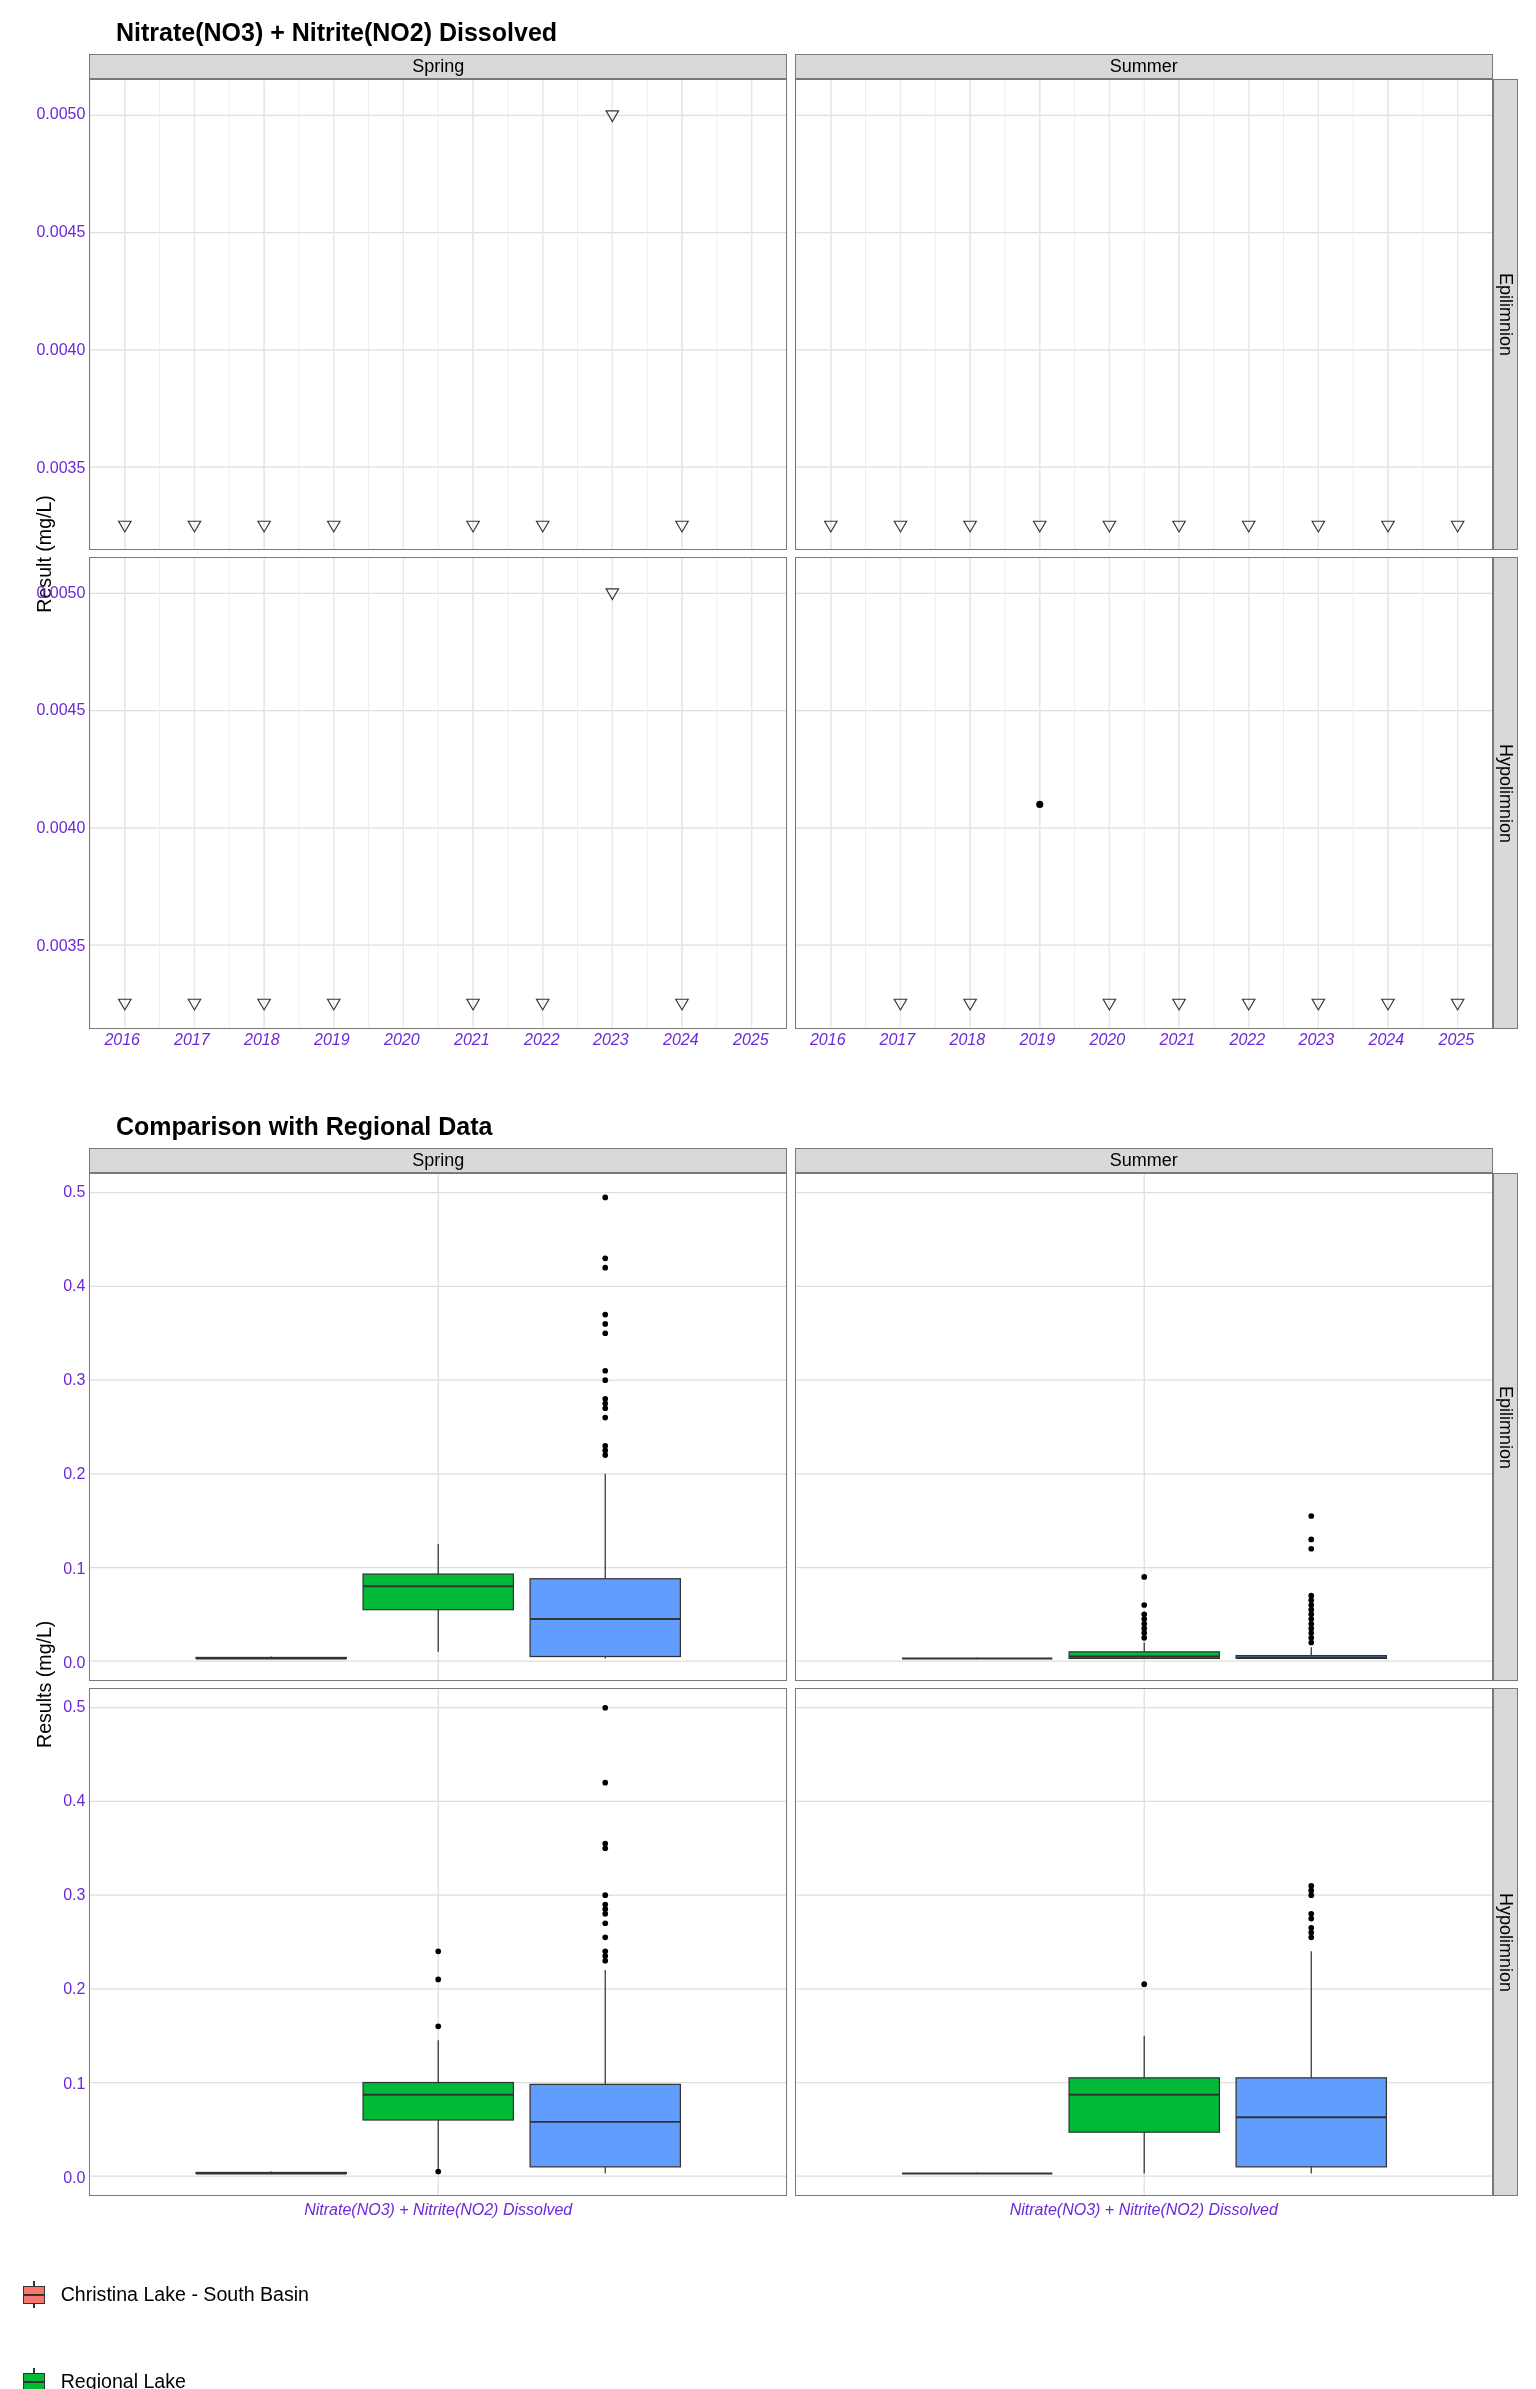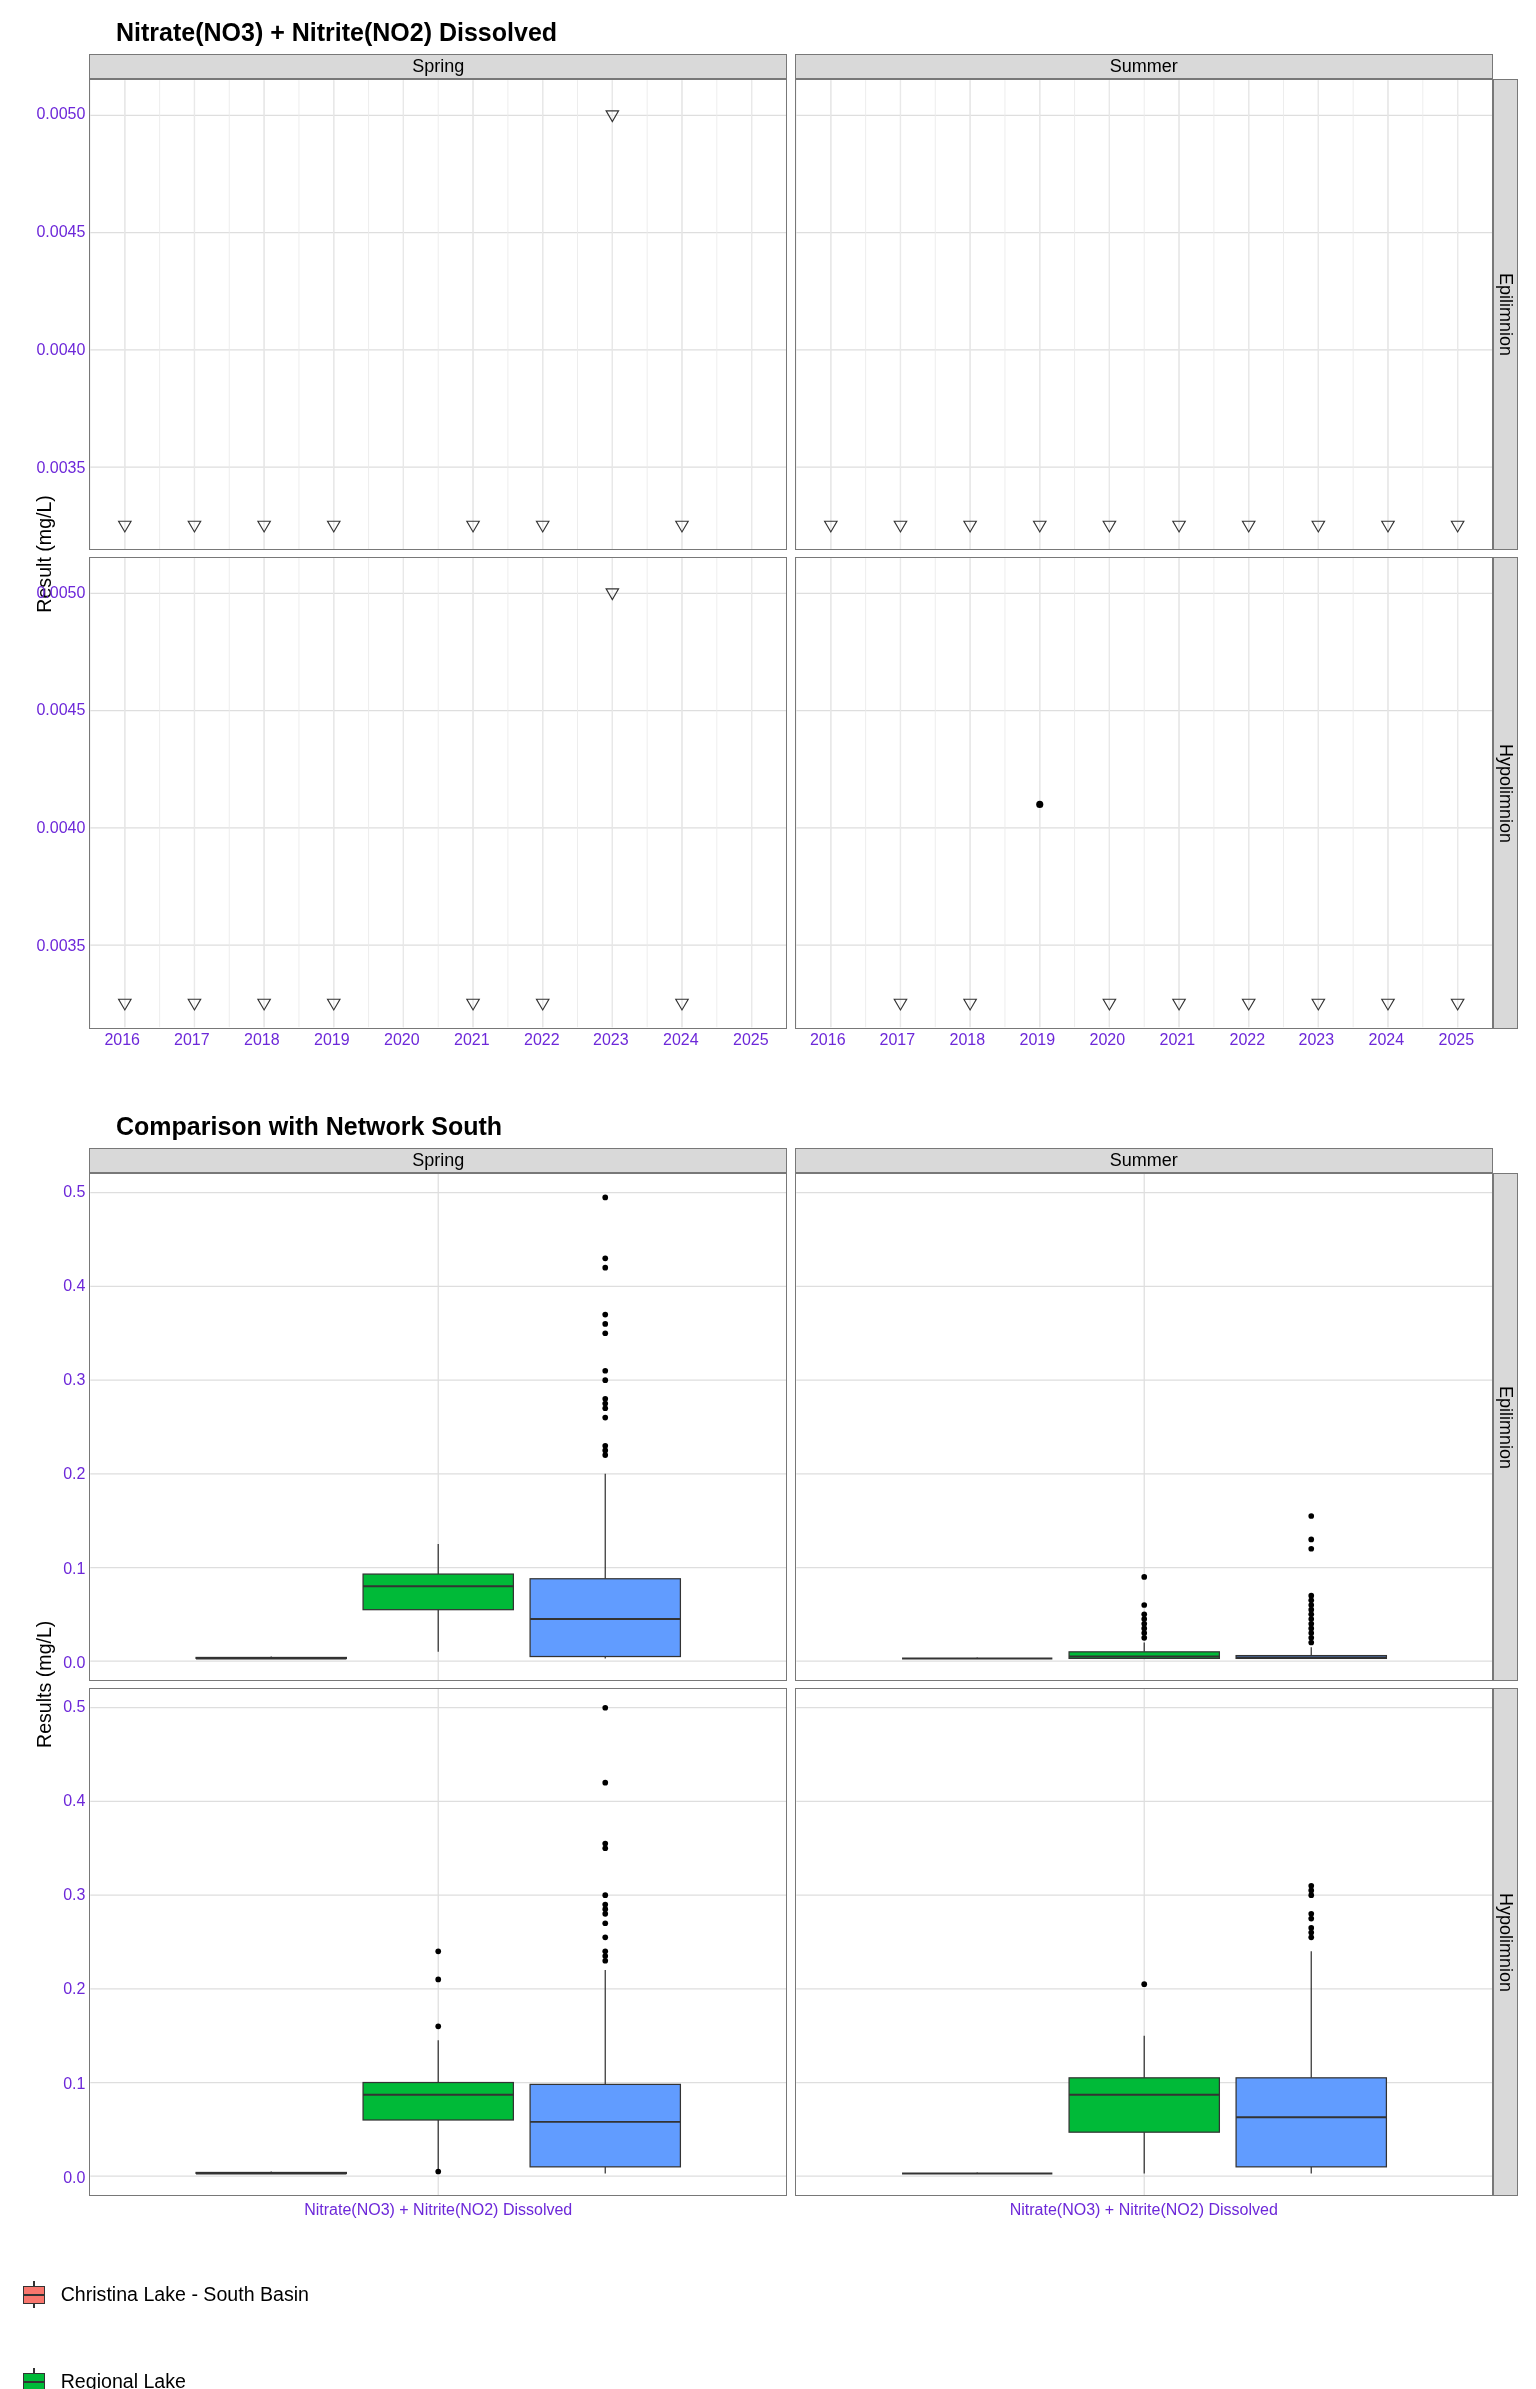--- a/index.html
+++ b/index.html
@@ -80,20 +80,21 @@
   .gridline { stroke: #ebebeb; stroke-width: 1; }
   .gridline-major { stroke: #dedede; stroke-width: 1.4; }
   .axis-text {
     position: absolute;
     font-size: 16px;
     color: #6d28d9;
   }
   .xaxis-row {
     position: relative;
     grid-row: 5;
+    font-style: italic;
   }
   .yaxis-labels {
     position: relative;
     grid-column: 2;
   }
   .legend {
     display: flex;
     justify-content: center;
     gap: 62px;
     margin-top: 50px;
@@ -368,21 +369,21 @@
           <div class="axis-text" style="left: 504px; top: 1.8px;">2023</div>
           <div class="axis-text" style="left: 574px; top: 1.8px;">2024</div>
           <div class="axis-text" style="left: 644px; top: 1.8px;">2025</div>
         </div>
     </div>
   </div>
 
   <div class="spacer"></div>
 
   <div id="chart2">
-    <h3 class="chart-title">Comparison with Network South</h3>
+    <h3 class="chart-title">Comparison with Regional Data</h3>
     <div class="facet-grid">
       <div class="yaxis-title">Results (mg/L)</div>
 
       <div class="col-strip" style="grid-column:3;grid-row:1">Spring</div>
       <div class="col-strip" style="grid-column:5;grid-row:1">Summer</div>
       <div class="row-strip" style="grid-column:6;grid-row:2">Epilimnion</div>
       <div class="row-strip" style="grid-column:6;grid-row:4">Hypolimnion</div>
 
       <div class="yaxis-labels" id="c2-ylabs-0" style="grid-row:2">
           <div class="axis-text" style="right: 3.6px; top: 481px;">0.0</div>

